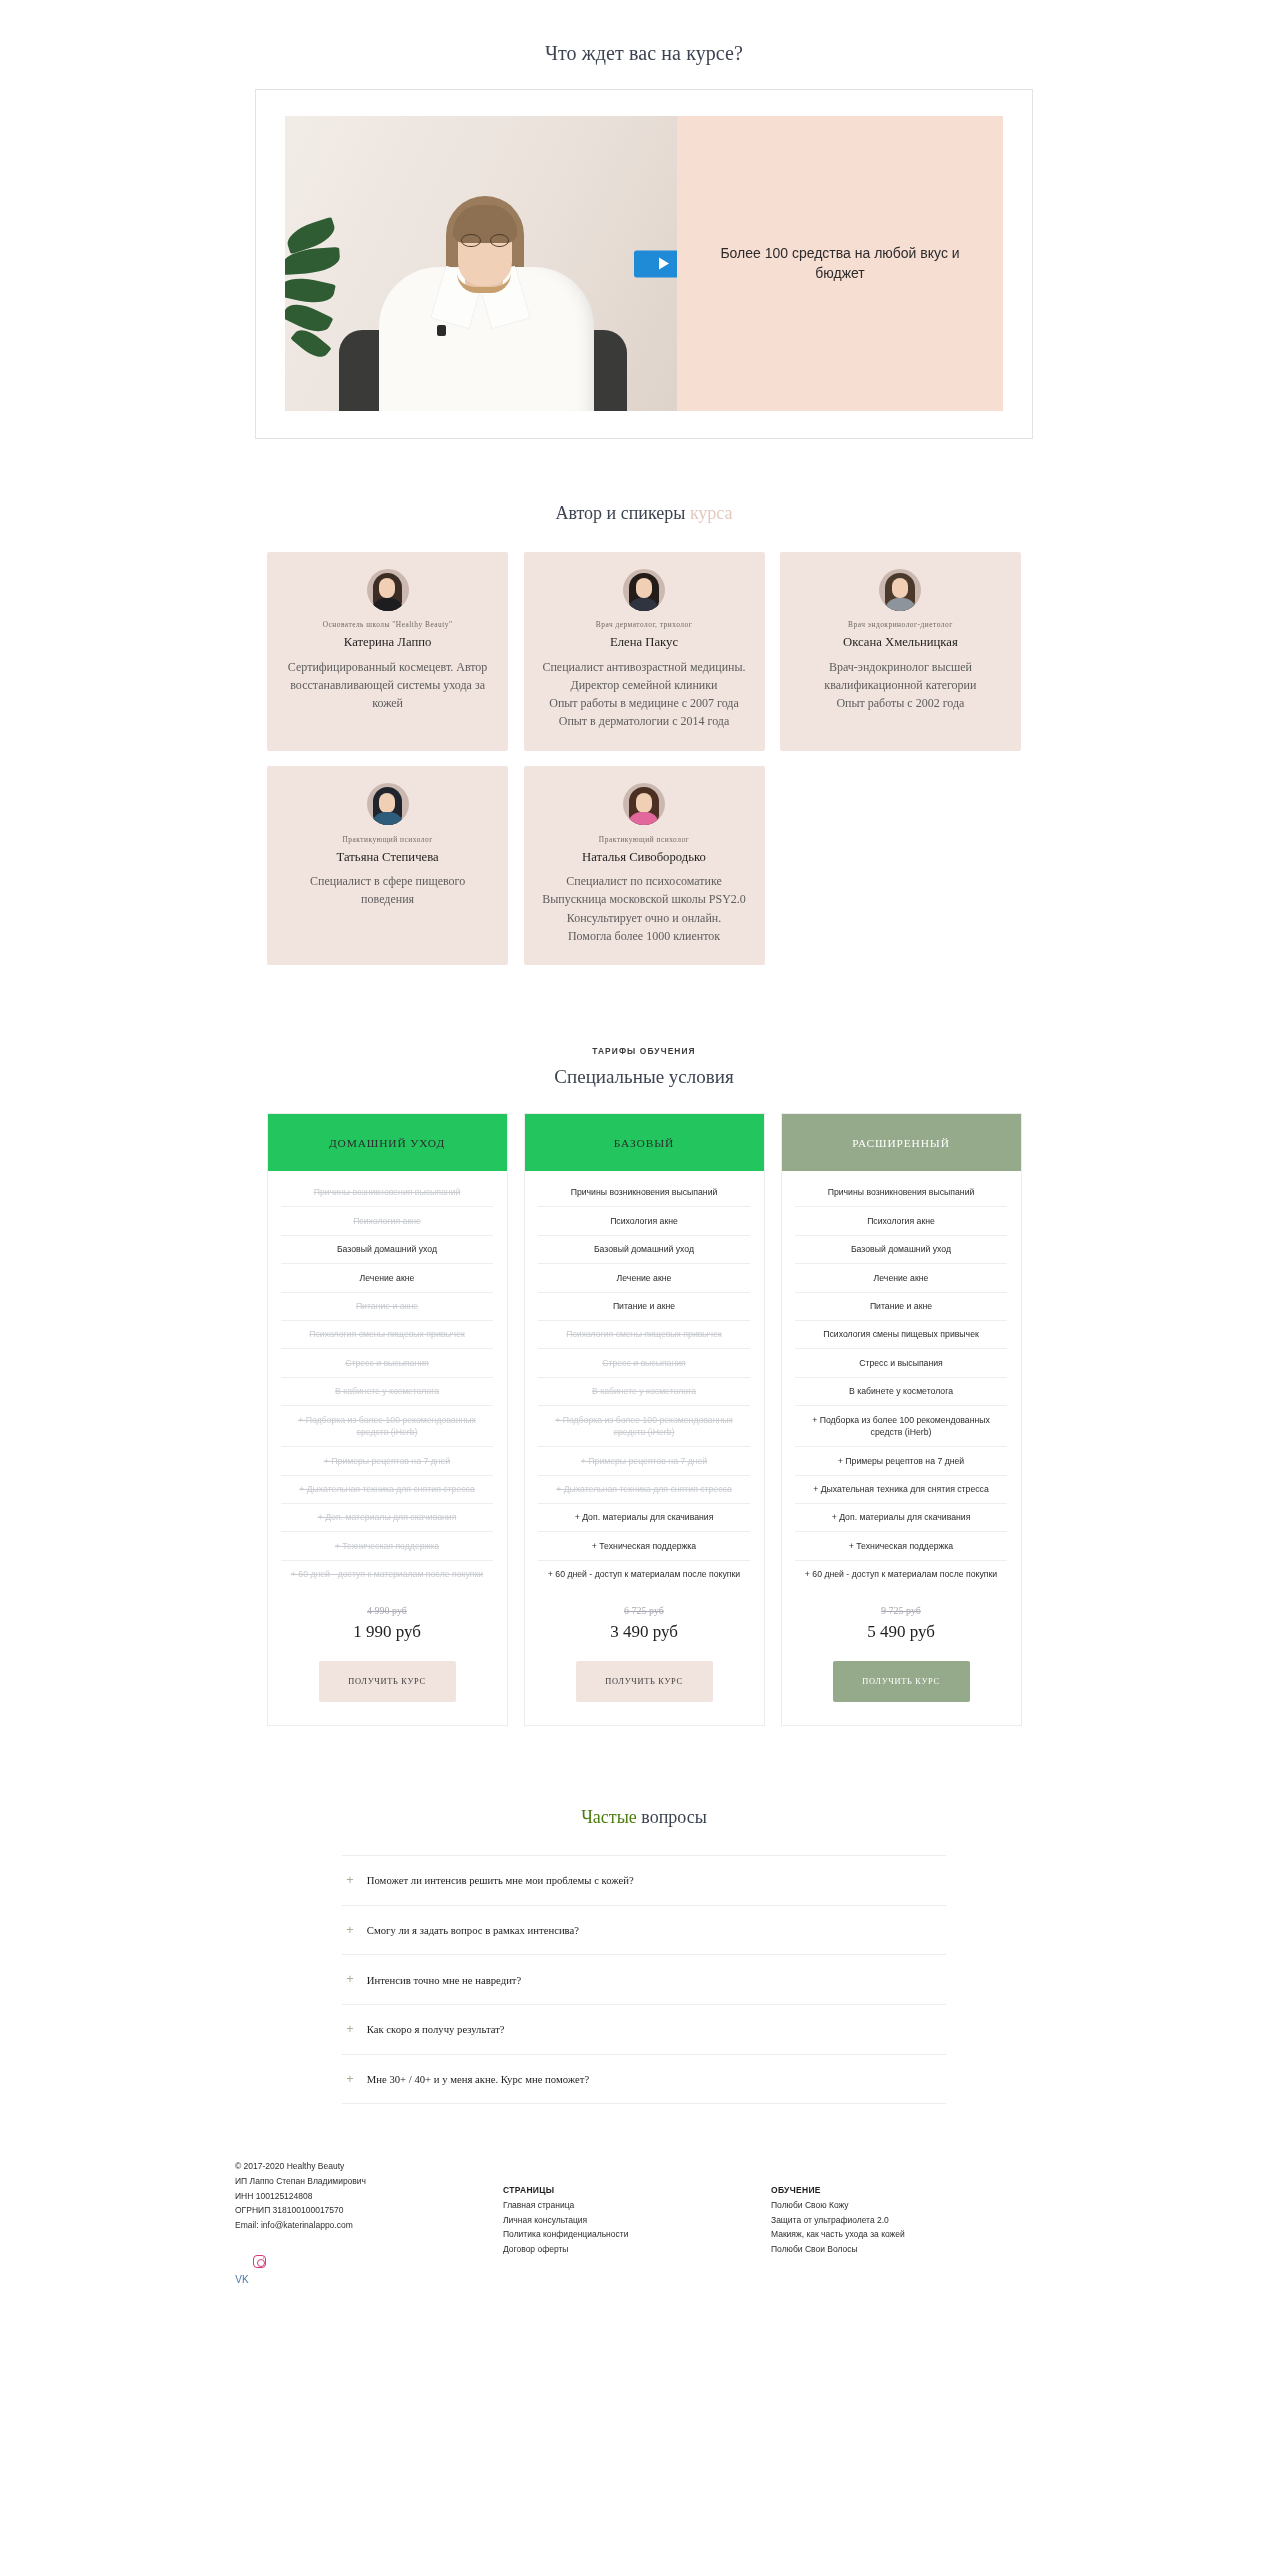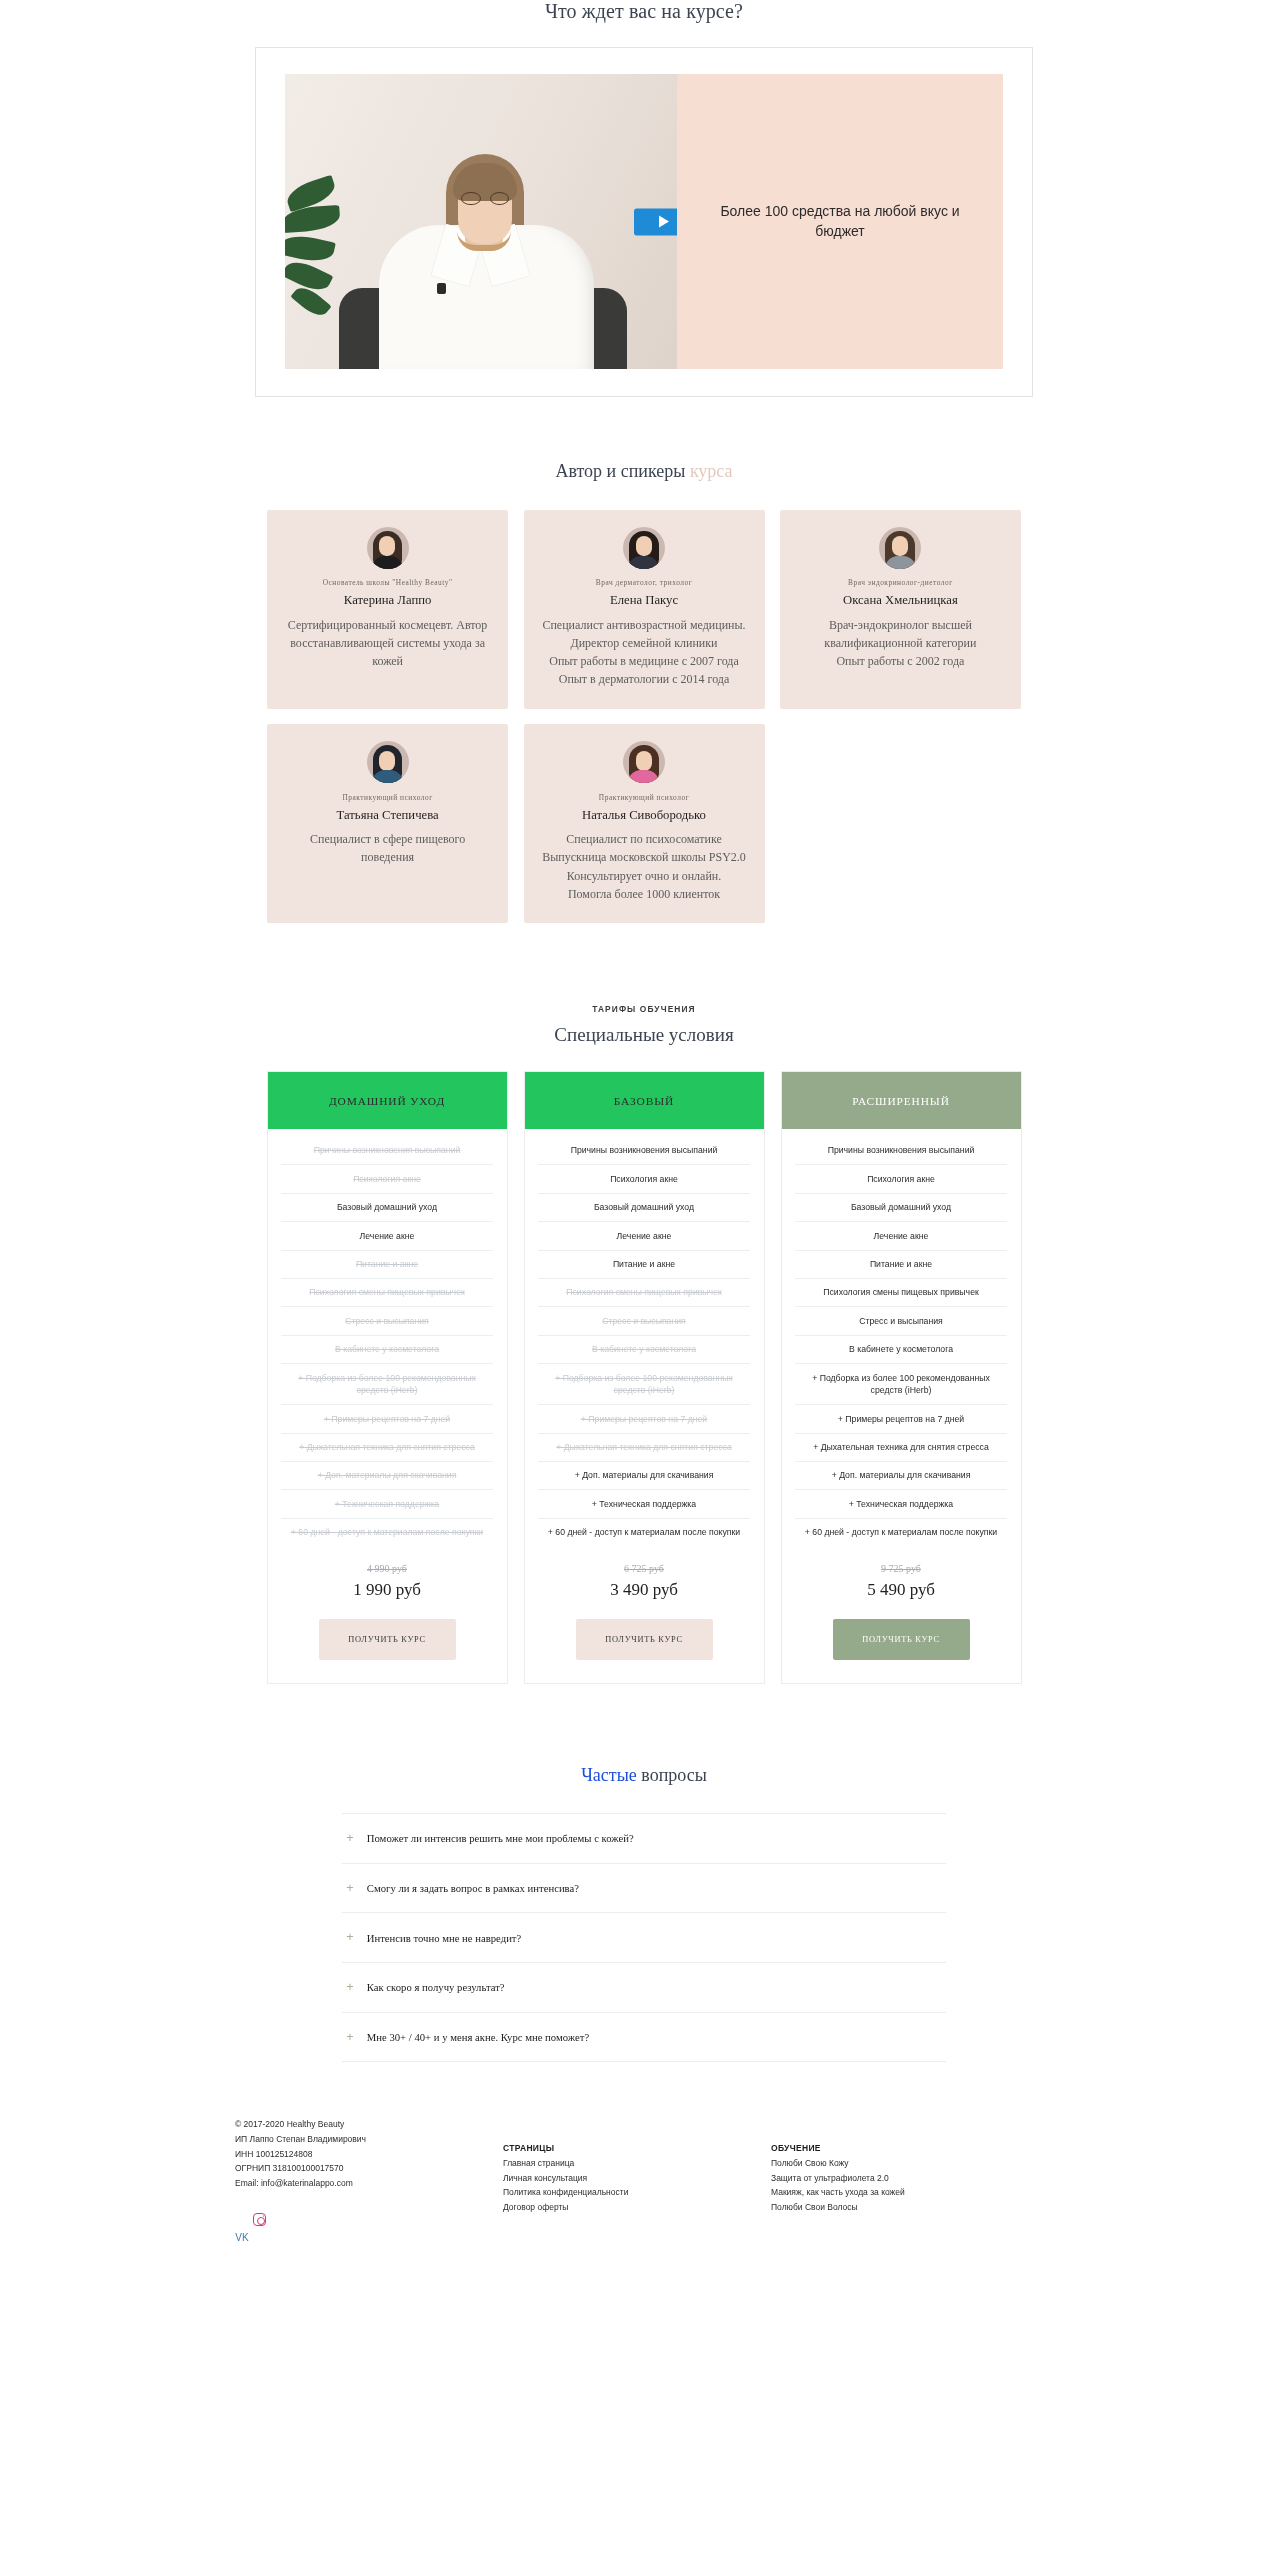--- a/index.html
+++ b/index.html
@@ -6,21 +6,21 @@
   * { box-sizing: border-box; margin: 0; padding: 0; }
   html, body {
     width: 1288px;
     background: #ffffff;
     font-family: "Liberation Sans", sans-serif;
     color: #333;
   }
   body { width: 1288px; min-height: 2576px; position: relative; overflow-x: hidden; }
 
   
-  .sec-video { }
+  .sec-video { padding-top: 42px; }
   .h-serif {
     font-family: "Liberation Serif", serif;
     color: #3c4452;
     text-align: center;
     font-weight: 400;
   }
   .video-title { font-size: 20px; letter-spacing: 0.1px; }
 
   .video-frame {
     margin: 23.5px auto 0;
@@ -263,21 +263,21 @@
     font-size: 8.4px;
     letter-spacing: 0.7px;
     color: #3c3c3c;
     cursor: pointer;
   }
   .tf-btn.green { background:#95a98b; color:#fff; }
 
   
   .sec-faq { padding-top: 81px; }
   .faq-title { font-size: 18px; margin-bottom: 27px; }
-  .faq-title .accent { color:#1d4ed8;margin-top:32px; }
+  .faq-title .accent { color:#4d7c0f;margin-top:32px; }
   .faq-list { width: 604px; margin: 0 auto; }
   .faq-row {
     border-top: 0.7px solid #ededed;
     display: flex;
     align-items: center;
     gap: 11.4px;
     padding: 18px 4px 18px 2.7px;
     cursor: pointer;
   }
   .faq-row:last-child { border-bottom: 0.7px solid #ededed; }

